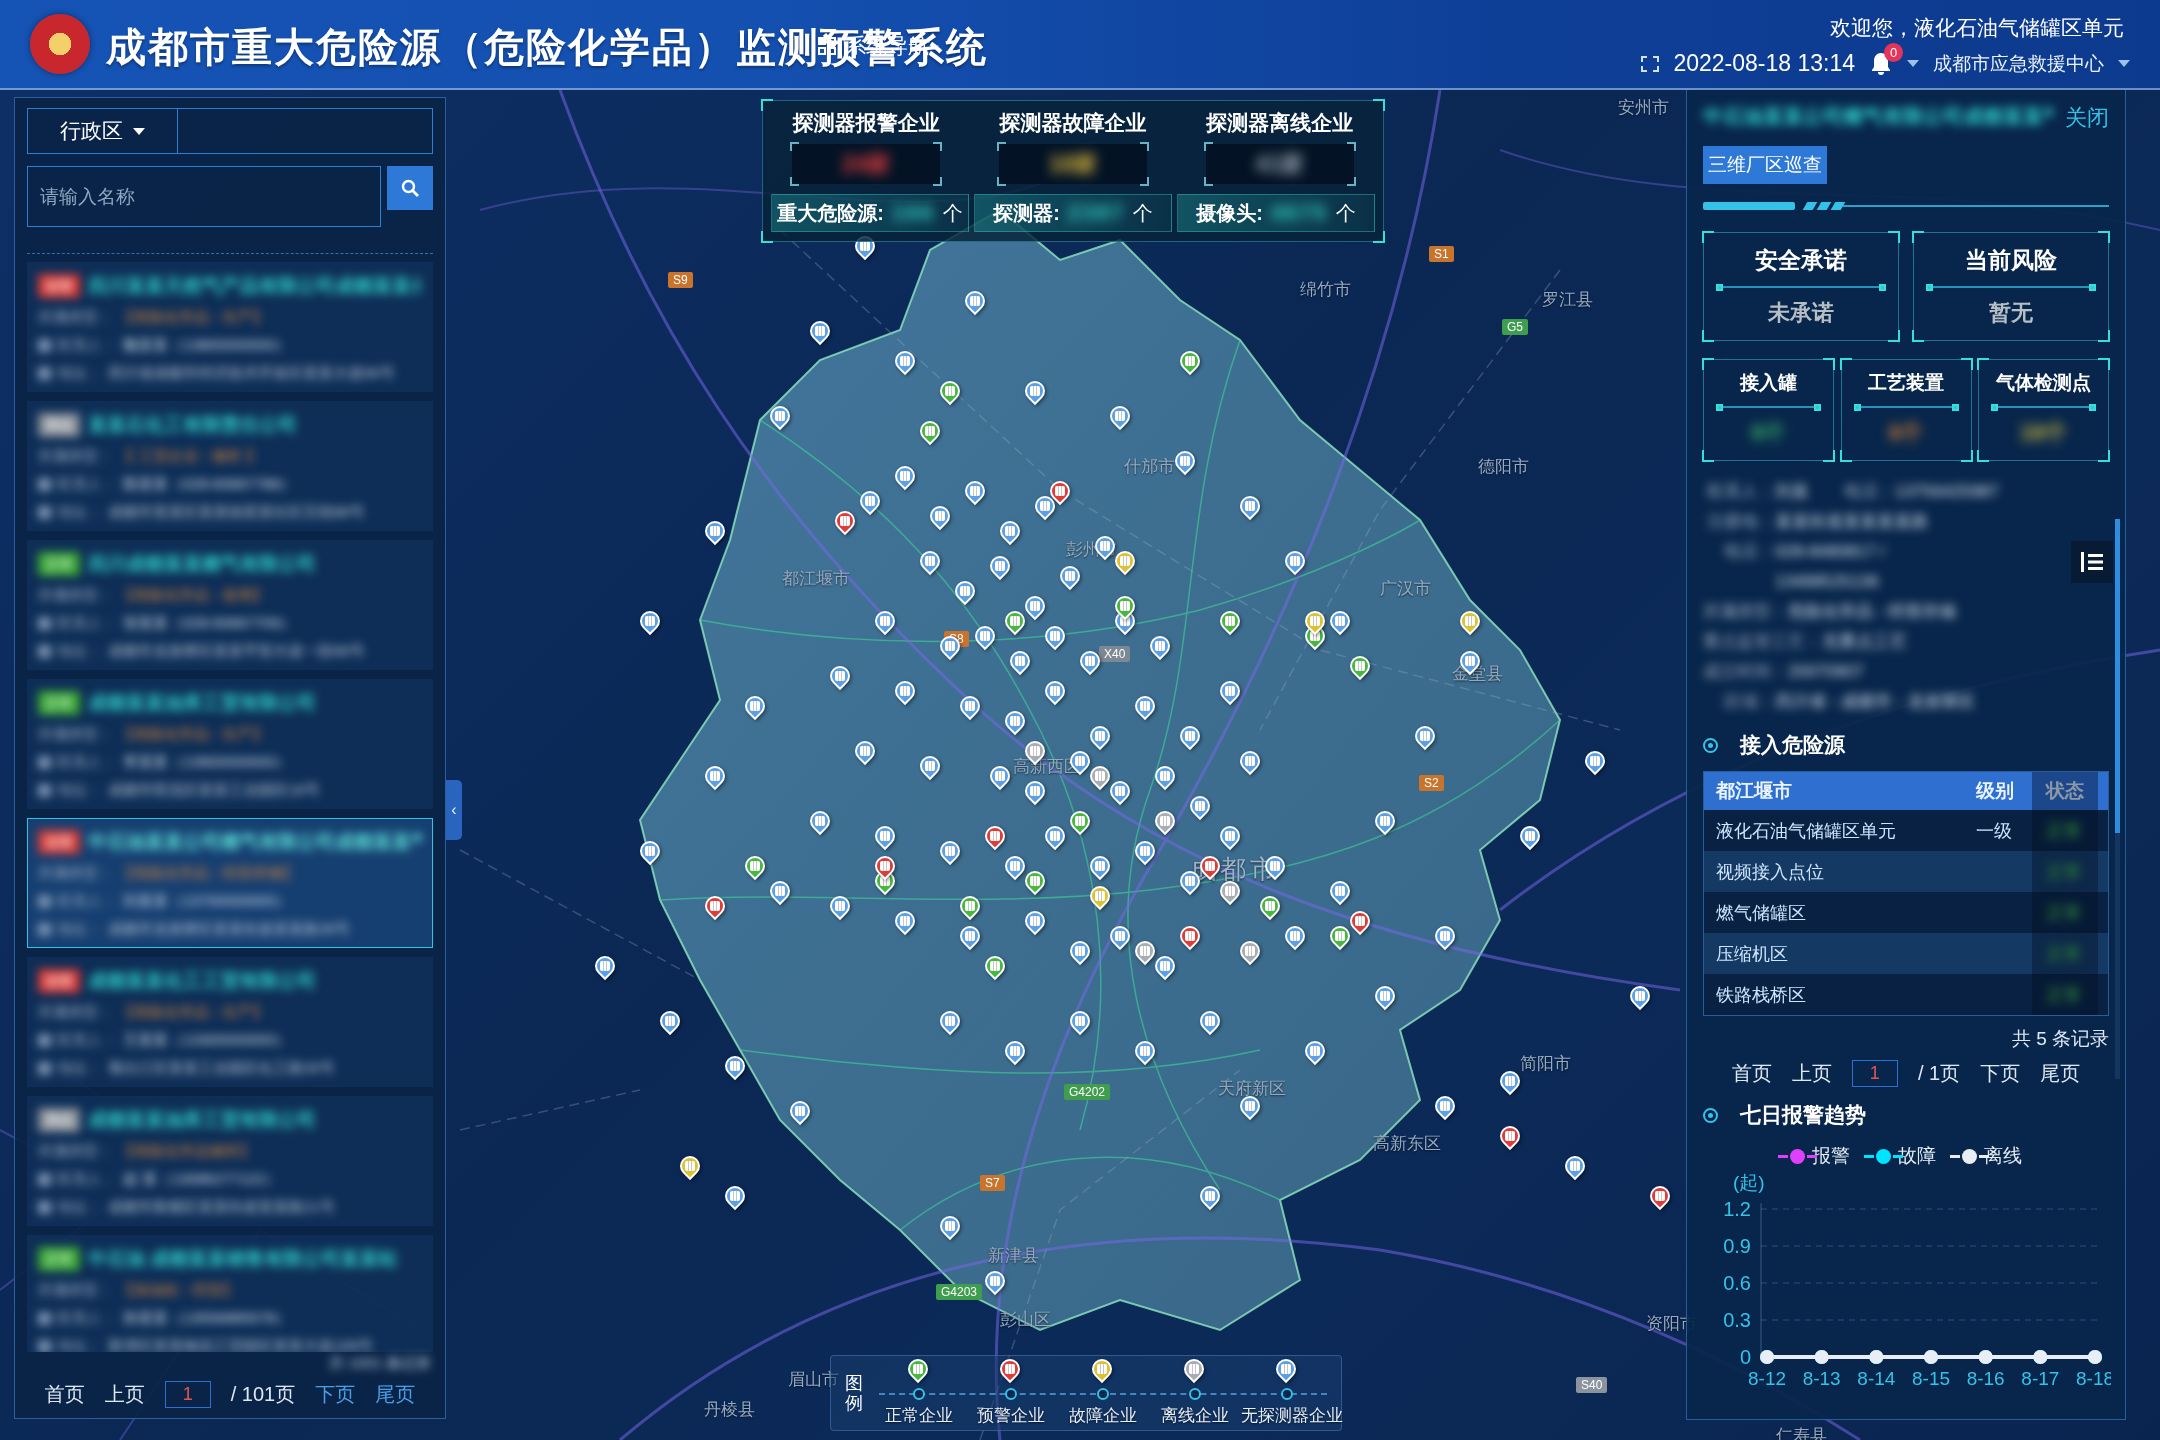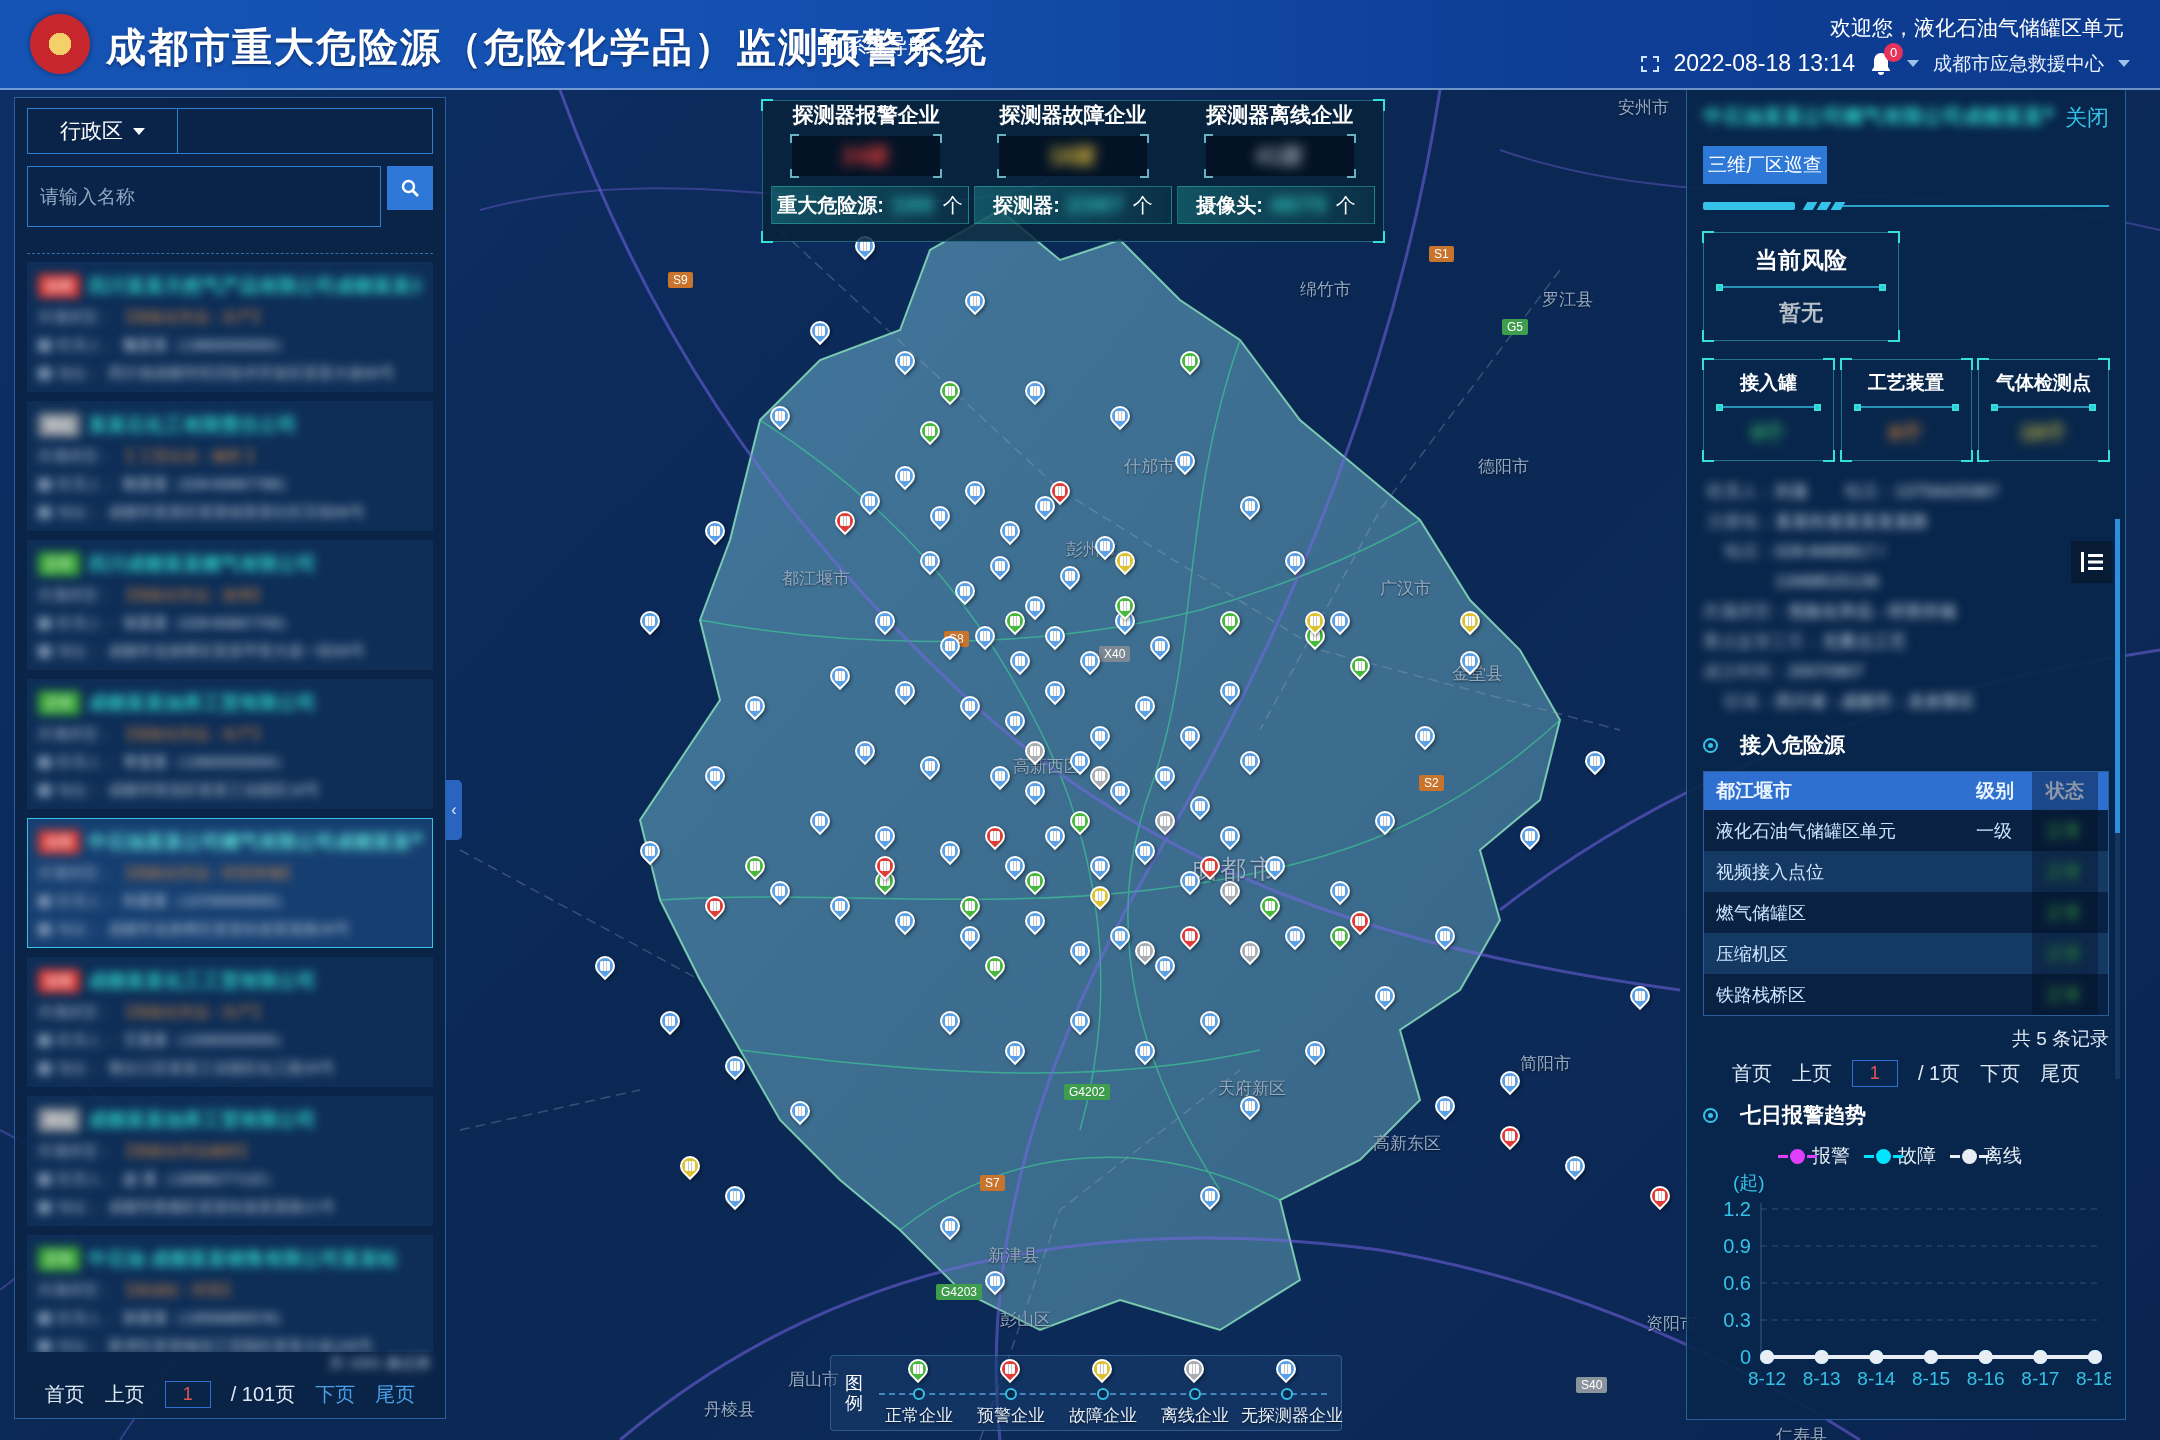--- a/index.html
+++ b/index.html
@@ -86,21 +86,21 @@
     cursor:pointer; z-index:21; }
 
   
   #stats { position:absolute; left:762px; top:100px; width:622px; height:142px;
     background:rgba(7,34,56,.82); border:1px solid rgba(64,200,220,.4); z-index:15; }
   .cframe i { position:absolute; width:12px; height:12px; border:2px solid #35e0d8; }
   .cframe i.tl{left:-2px;top:-2px;border-right:none;border-bottom:none;}
   .cframe i.tr{right:-2px;top:-2px;border-left:none;border-bottom:none;}
   .cframe i.bl{left:-2px;bottom:-2px;border-right:none;border-top:none;}
   .cframe i.br{right:-2px;bottom:-2px;border-left:none;border-top:none;}
-  #stats-top { display:flex; justify-content:space-around; }
+  #stats-top { display:flex; justify-content:space-around; padding-top:8px; }
   .stat-g { text-align:center; }
   .stat-label { color:#fff; font-size:21px; font-weight:bold; }
   .stat-box { position:relative; margin:7px auto 0 auto; width:148px; height:40px; background:rgba(3,18,34,.9);
     display:flex; align-items:center; justify-content:center; }
   .stat-box i { position:absolute; width:9px; height:9px; border:2px solid #7fd8e8; opacity:.8; }
   .stat-val { font-size:23px; font-weight:bold; }
   #stats-bottom { display:flex; justify-content:space-between; padding:10px 8px 0 8px; }
   .counter { width:198px; height:38px; display:flex; align-items:center; justify-content:center; gap:8px;
     background:linear-gradient(90deg,rgba(38,196,185,.3),rgba(38,196,185,.08));
     border:1px solid rgba(64,224,208,.35); }
@@ -730,20 +730,32 @@
       <div class="s" style="left:116px"></div>
       <div class="s" style="left:130px"></div>
       <div class="ln"></div>
   </div>
   <div id="p-row1">
     <div class="tframe cframe">
       <i class="tl"></i>
         <i class="tr"></i>
         <i class="bl"></i>
         <i class="br"></i>
+      <div class="tf-title">安全承诺</div>
+      <div class="tf-div">
+          <i class="l"></i>
+          <i class="r"></i>
+        </div>
+      <div class="tf-val v-gray">未承诺</div>
+    </div>
+    <div class="tframe cframe">
+      <i class="tl"></i>
+        <i class="tr"></i>
+        <i class="bl"></i>
+        <i class="br"></i>
       <div class="tf-title">当前风险</div>
       <div class="tf-div">
           <i class="l"></i>
           <i class="r"></i>
         </div>
       <div class="tf-val v-gray">暂无</div>
     </div>
   </div>
   <div id="p-row2">
       <div class="tframe cframe">

